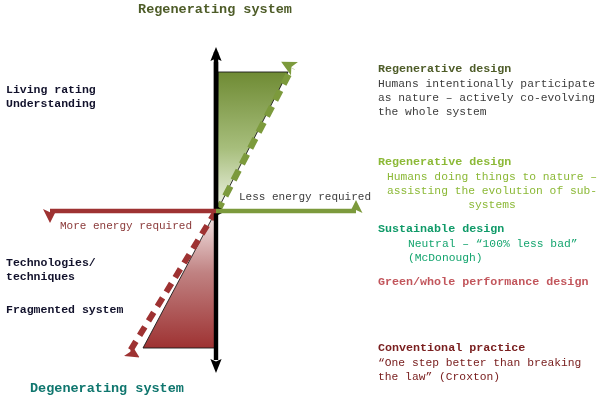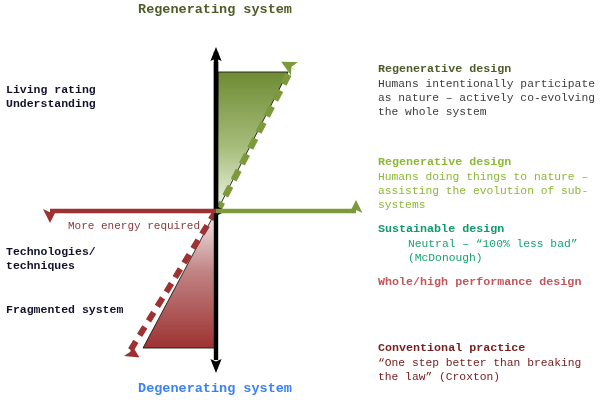--- a/index.html
+++ b/index.html
@@ -37,47 +37,46 @@
     width: 430px;
     text-align: center;
     font-size: 13.5px;
     font-weight: bold;
     color: #4e5c28;
   }
   #title-bottom {
     left: 30px;
     top: 381px;
     width: 370px;
-    text-align: center;
     font-size: 13.5px;
     font-weight: bold;
-    color: #3b82f6;
+    color: #0f766e;
   }
 
   
   .left-label {
     left: 6px;
     font-size: 11.5px;
     font-weight: bold;
     color: #11112b;
   }
   #label-living   { top: 83px; }
   #label-whole    { top: 143px; }
-  #label-tech     { top: 245px; }
+  #label-tech     { top: 256px; }
   #label-frag     { top: 303px; }
 
   
   #label-less-energy {
     left: 239px;
     top: 191px;
     font-size: 11px;
     color: #3d3d3d;
   }
   #label-more-energy {
-    left: 68px;
+    left: 60px;
     top: 220px;
     font-size: 11px;
     color: #8b3a3a;
   }
 
   
   .legend-block {
     position: absolute;
     left: 378px;
     width: 228px;
@@ -92,21 +91,21 @@
     font-size: 11.3px;
     line-height: 1.26;
   }
 
   #block-regenerative { top: 62px; }
   #block-regenerative .legend-title { color: #4e5c28; }
   #block-regenerative .legend-body  { color: #3d3d3d; }
 
   #block-restorative { top: 155px; }
   #block-restorative .legend-title { color: #8cb937; }
-  #block-restorative .legend-body  { color: #8cb937; }
+  #block-restorative .legend-body  { color: #8cb937; text-align: center; }
 
   #block-sustainable { top: 222px; }
   #block-sustainable .legend-title { color: #0f9a68; }
   #block-sustainable .legend-body  { color: #15a56f; padding-left: 30px; }
 
   #block-greenhigh { top: 275px; }
   #block-greenhigh .legend-title { color: #c2565c; }
   #block-greenhigh .legend-body  { color: #c2565c; }
 
   #block-conventional { top: 341px; }
@@ -190,20 +189,21 @@
 
   <div class="txt left-label" id="label-living">Living rating
 Understanding</div>
 
 
   <div class="txt left-label" id="label-tech">Technologies/
 techniques</div>
 
   <div class="txt left-label" id="label-frag">Fragmented system</div>
 
+  <div class="txt" id="label-less-energy">Less energy required</div>
 
   <div class="txt" id="label-more-energy">More energy required</div>
 
   <div class="legend-block" id="block-regenerative">
     <div class="legend-title">Regenerative design</div>
     <div class="legend-body">Humans intentionally participate as
 nature – actively co-evolving the whole
 system</div>
   </div>
 
@@ -212,21 +212,21 @@
     <div class="legend-body">Humans doing things to nature – assisting
 the evolution of sub-systems</div>
   </div>
 
   <div class="legend-block" id="block-sustainable">
     <div class="legend-title">Sustainable design</div>
     <div class="legend-body">Neutral – “100% less bad” (McDonough)</div>
   </div>
 
   <div class="legend-block" id="block-greenhigh">
-    <div class="legend-title">Whole/high performance design</div>
+    <div class="legend-title">Green/whole performance design</div>
   </div>
 
   <div class="legend-block" id="block-conventional">
     <div class="legend-title">Conventional practice</div>
     <div class="legend-body">“One step better than breaking the law”
 (Croxton)</div>
   </div>
 
 </div>
 

